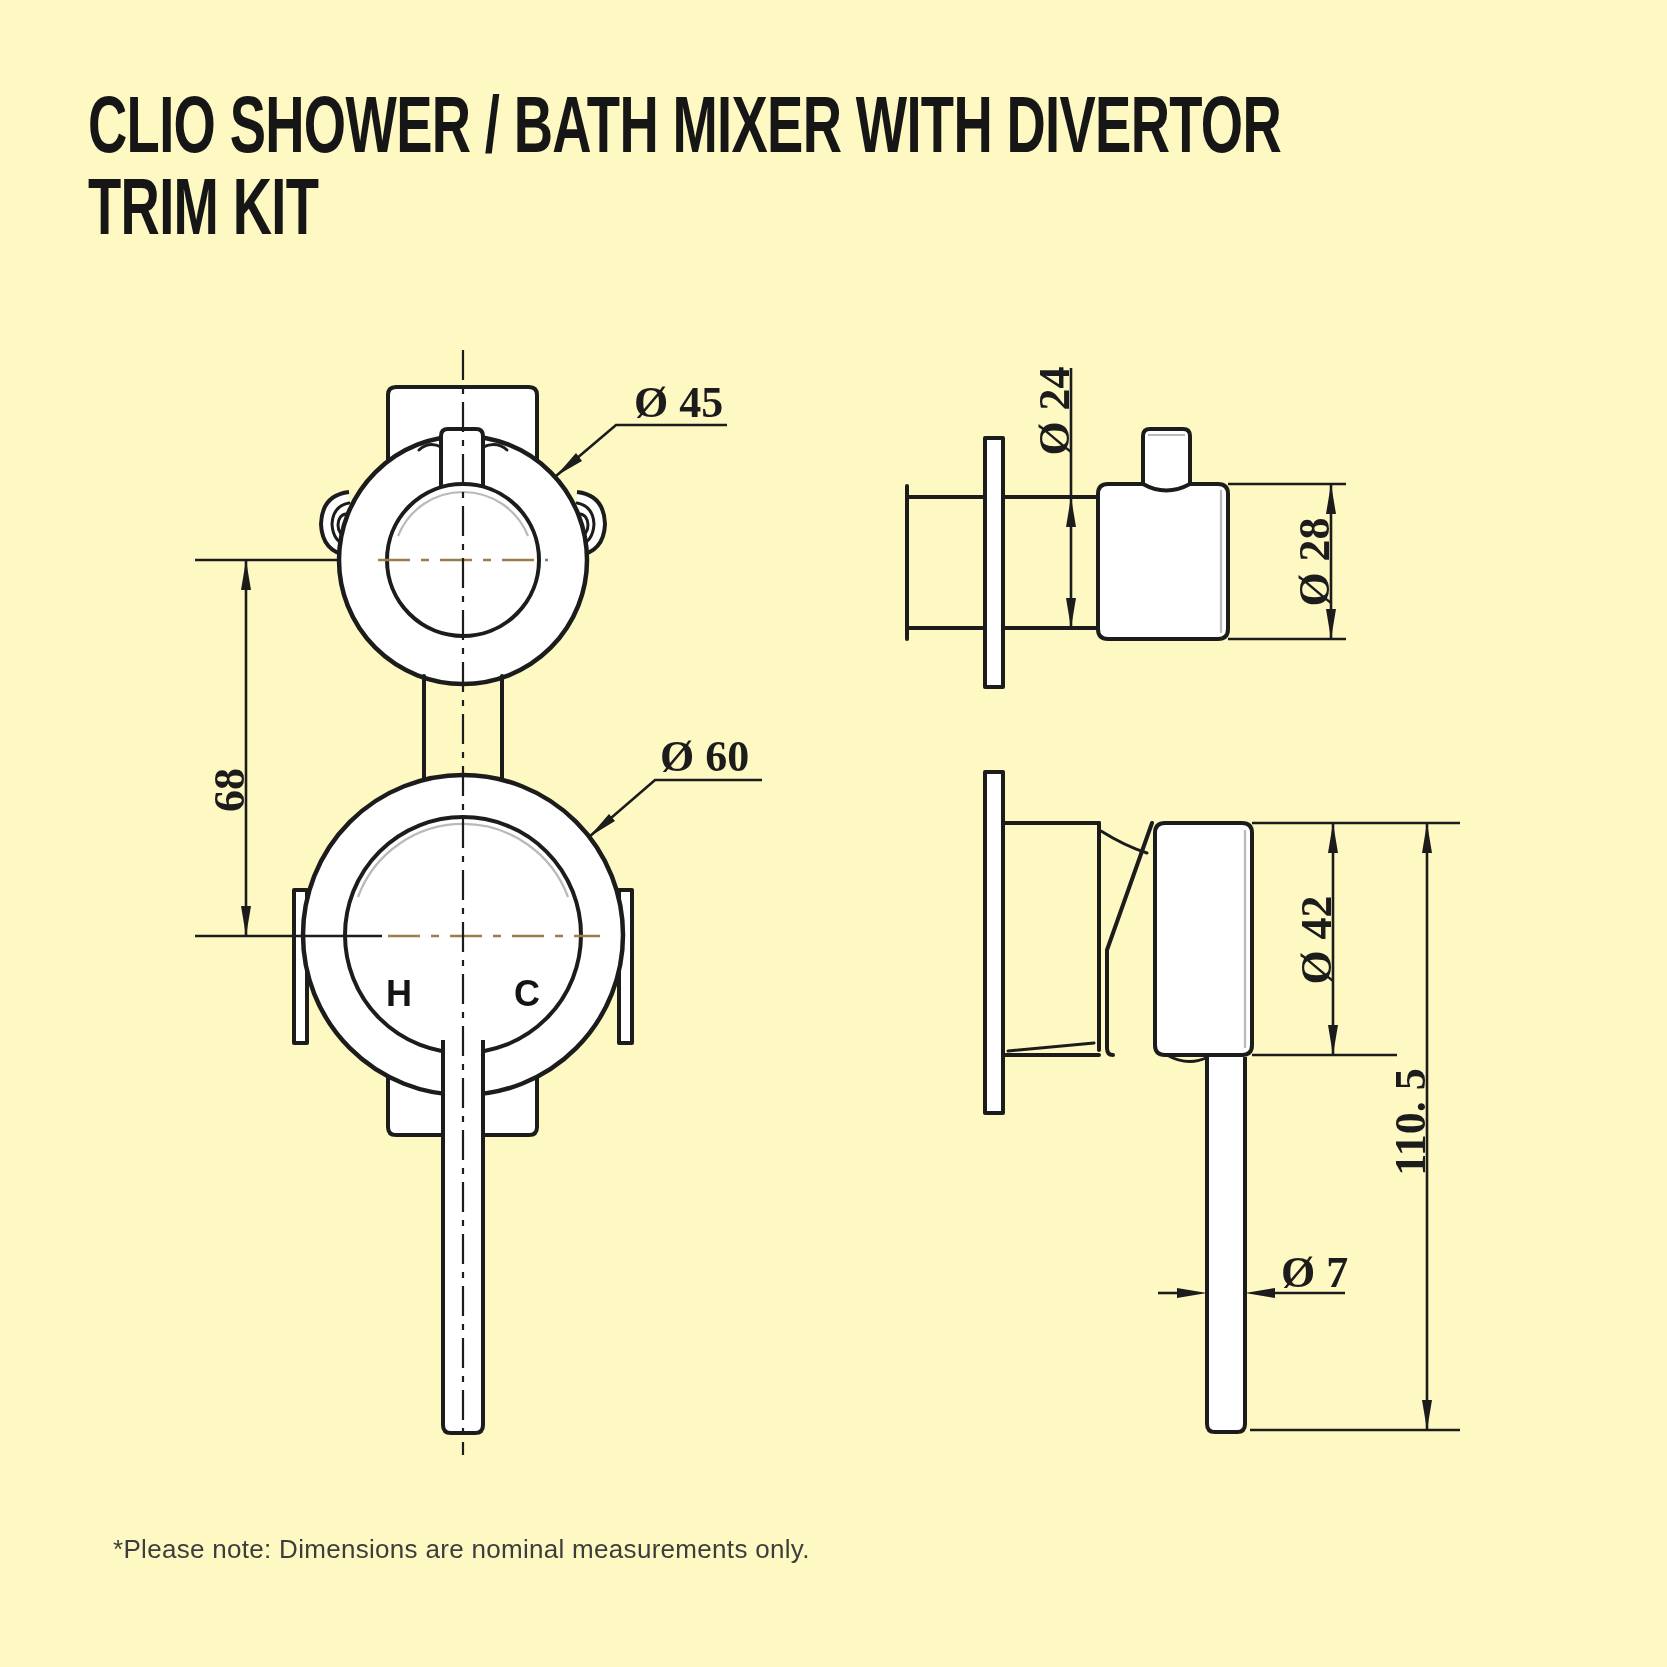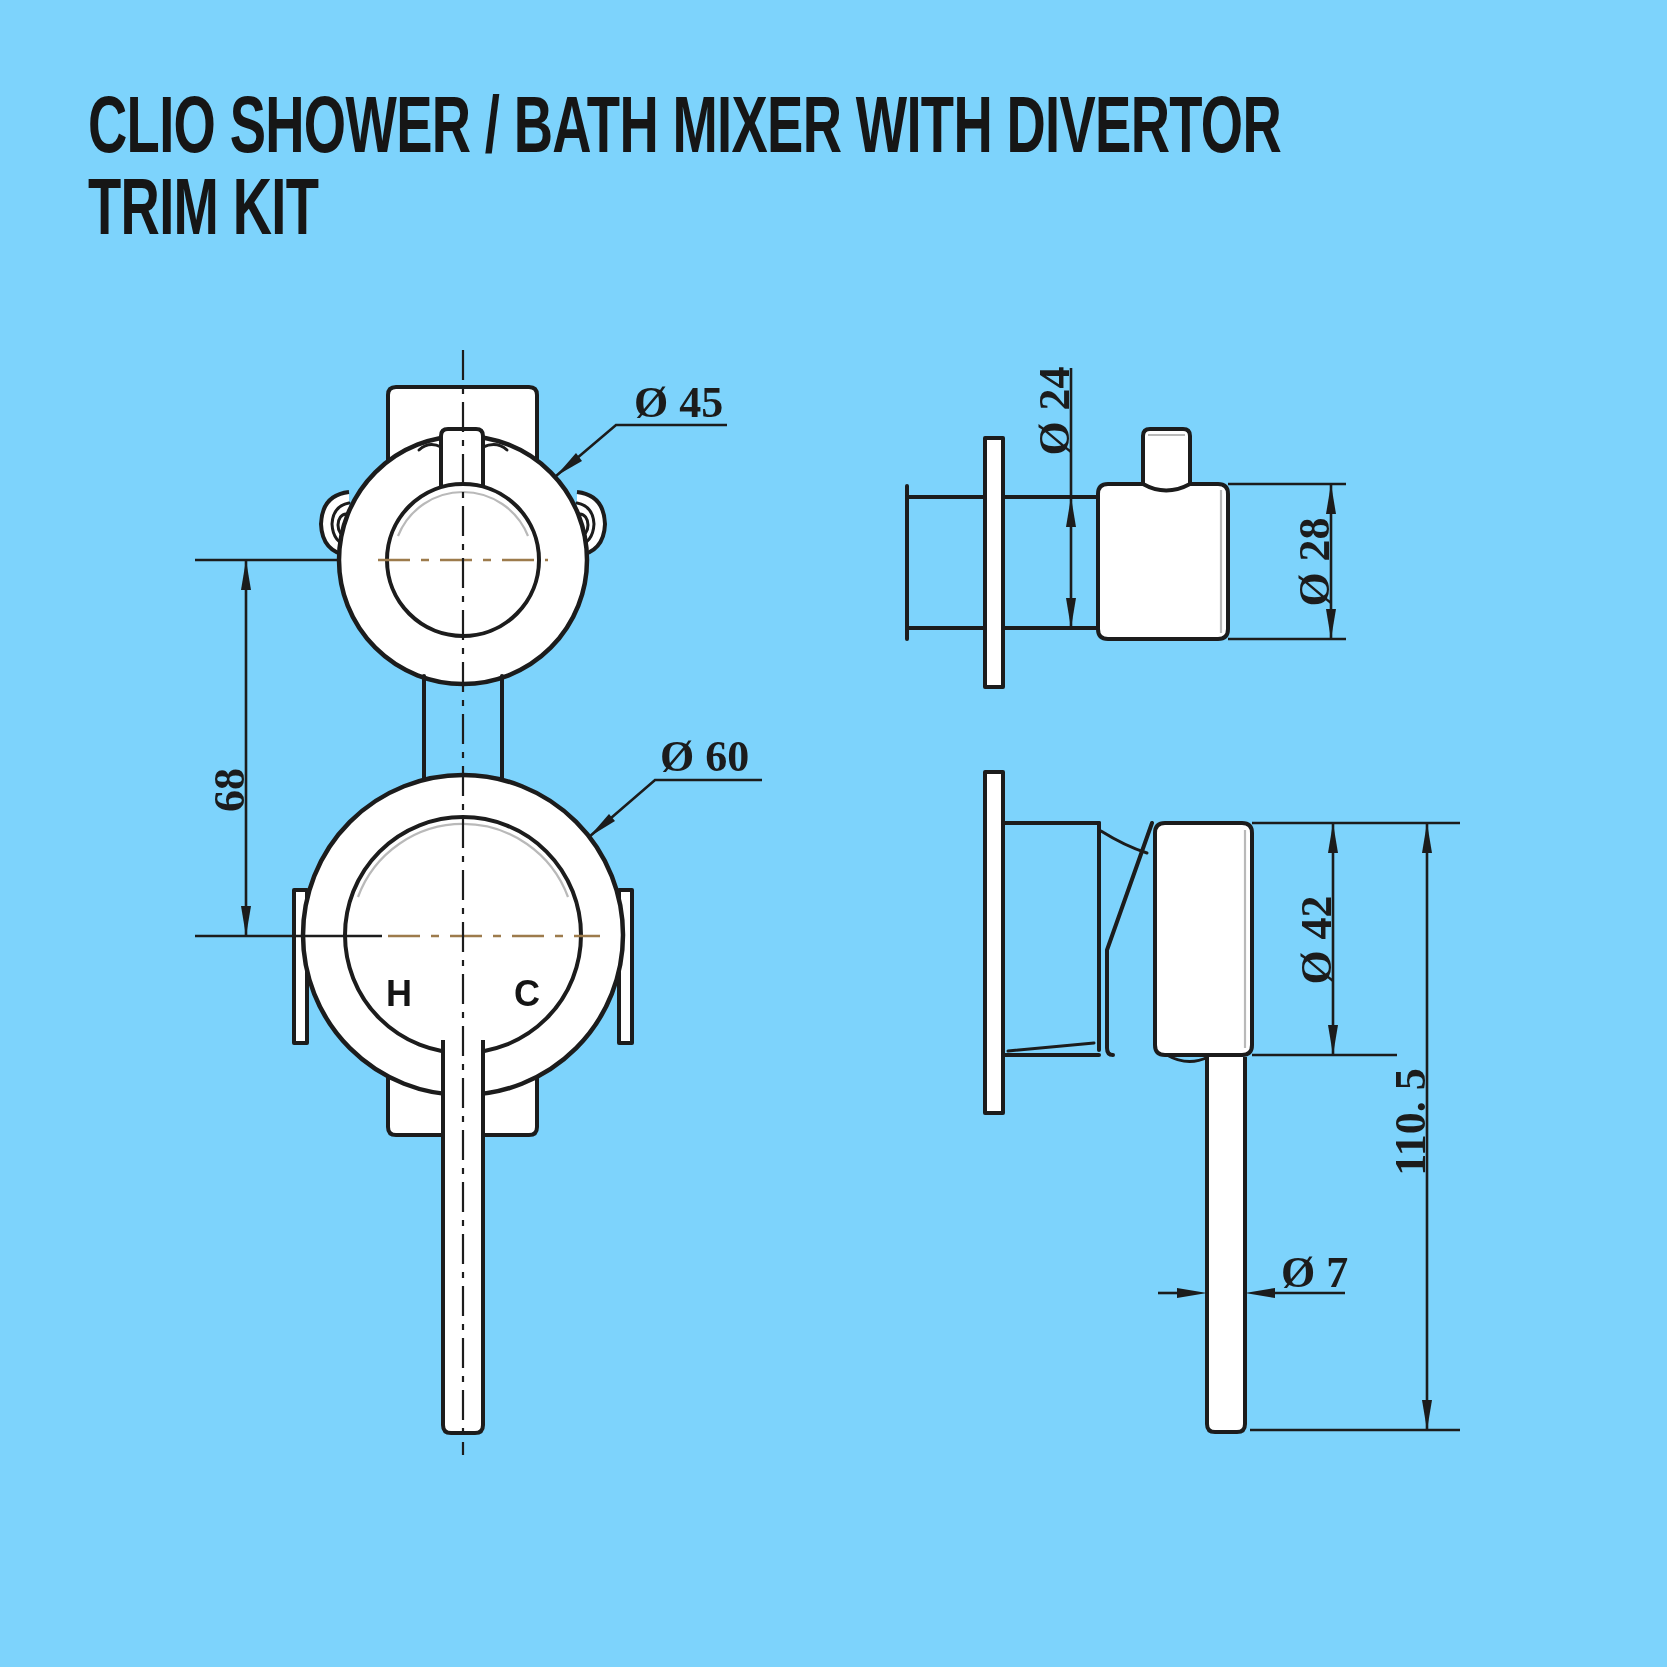--- a/index.html
+++ b/index.html
@@ -1,16 +1,16 @@
 <!DOCTYPE html>
 <html><head>
 <meta charset="utf-8">
 <style>
   html,body{margin:0;padding:0;background:#ffffff;}
-  .canvas{position:relative;width:1667px;height:1667px;background:#7dd3fc;overflow:hidden;
+  .canvas{position:relative;width:1667px;height:1667px;background:#fef9c3;overflow:hidden;
           font-family:"Liberation Sans",sans-serif;}
   .title{position:absolute;left:88px;top:84px;font-size:80px;font-weight:700;color:#161616;
          line-height:1.02;letter-spacing:-1px;transform:scaleX(0.68);transform-origin:left top;
          white-space:nowrap;}
   .footnote{position:absolute;left:113px;top:1534px;font-size:26px;font-weight:400;color:#3d3d3d;
             letter-spacing:0.3px;}
   svg{position:absolute;left:0;top:0;}
   
   .o4 {fill:#ffffff;stroke:#1c1c1c;stroke-width:4;stroke-linejoin:round;}
   .o45{fill:#ffffff;stroke:#1c1c1c;stroke-width:4.5;stroke-linejoin:round;}
@@ -185,13 +185,14 @@
       <g>
         <line class="dim" x1="1158" y1="1293" x2="1180" y2="1293"></line>
         <polygon class="arr" points="1207,1293 1177,1288 1177,1298"></polygon>
         <line class="dim" x1="1272" y1="1293" x2="1345" y2="1293"></line>
         <polygon class="arr" points="1245,1293 1275,1288 1275,1298"></polygon>
         <text class="dimtext" x="1281" y="1287">Ø 7</text>
       </g>
     </g>
   </svg>
 
+  <div class="footnote">*Please note: Dimensions are nominal measurements only.</div>
 </div>
 
 </body></html>

